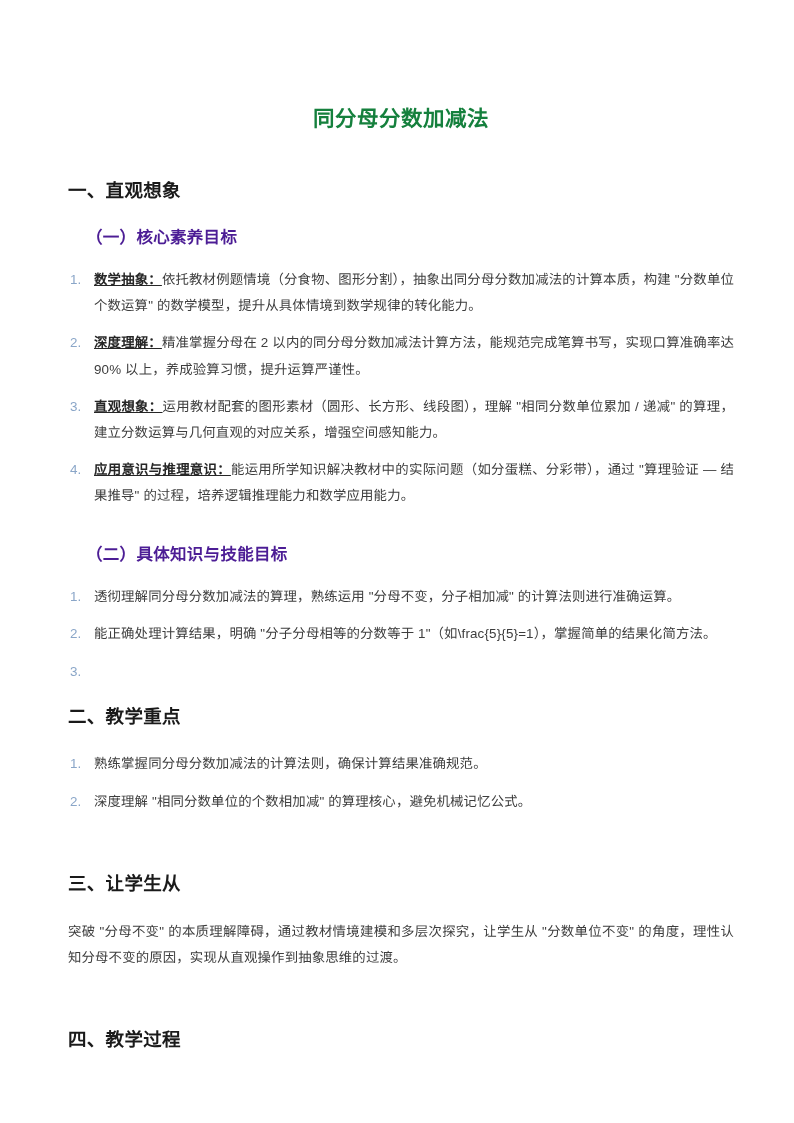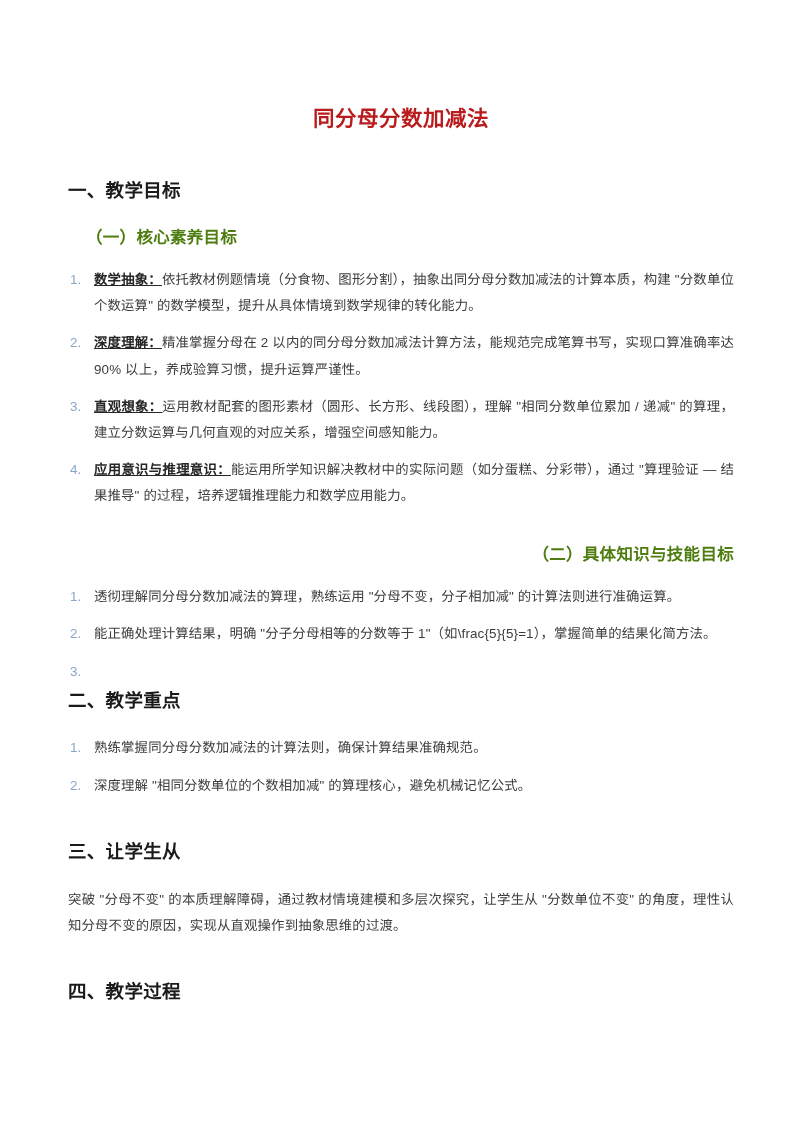--- a/index.html
+++ b/index.html
@@ -20,47 +20,47 @@
     box-sizing: border-box;
     width: 794px;
     min-height: 1123px;
     padding: 104px 60px 60px 68px;
     background: #ffffff;
   }
 
   .doc-title {
     font-size: 21.5px;
     font-weight: bold;
-    color: #b91c1c;
+    color: #15803d;
     text-align: center;
     letter-spacing: 0.5px;
     margin: 0 0 44px 0;
     line-height: 1.4;
   }
 
   .h1 {
     font-size: 18.5px;
     font-weight: bold;
     color: #1a1a1a;
     margin: 0 0 22px 0;
     line-height: 1.4;
     letter-spacing: 0.3px;
   }
-  .h1.spaced { margin-top: 40px; }
+  .h1.spaced { margin-top: 56px; }
 
   .h2 {
     font-size: 16.5px;
     font-weight: bold;
-    color: #4d7c0f;
+    color: #4c1d95;
     margin: 14px 0 18px 0;
     padding-left: 18px;
     line-height: 1.4;
     letter-spacing: 0.3px;
   }
-  .h2.spaced { margin-top: 34px; text-align: right; }
+  .h2.spaced { margin-top: 34px; }
 
   ol.olist {
     list-style: none;
     margin: 0;
     padding: 0;
   }
   ol.olist > li {
     position: relative;
     padding-left: 26px;
     margin-bottom: 11px;
@@ -97,21 +97,21 @@
   .sec { margin-bottom: 0; }
 </style>
 </head>
 <body>
 
 <div class="page">
 
   <h1 class="doc-title">同分母分数加减法</h1>
 
   <div class="sec">
-    <h2 class="h1">一、教学目标</h2>
+    <h2 class="h1">一、直观想象</h2>
 
     <h3 class="h2">（一）核心素养目标</h3>
     <ol class="olist">
       <li>
         <span class="marker">1.</span><span class="lead">数学抽象：</span><span>依托教材例题情境（分食物、图形分割），抽象出同分母分数加减法的计算本质，构建 "分数单位个数运算" 的数学模型，提升从具体情境到数学规律的转化能力。</span>
       </li>
       <li>
         <span class="marker">2.</span><span class="lead">深度理解：</span><span>精准掌握分母在 2 以内的同分母分数加减法计算方法，能规范完成笔算书写，实现口算准确率达 90% 以上，养成验算习惯，提升运算严谨性。</span>
       </li>
       <li>

